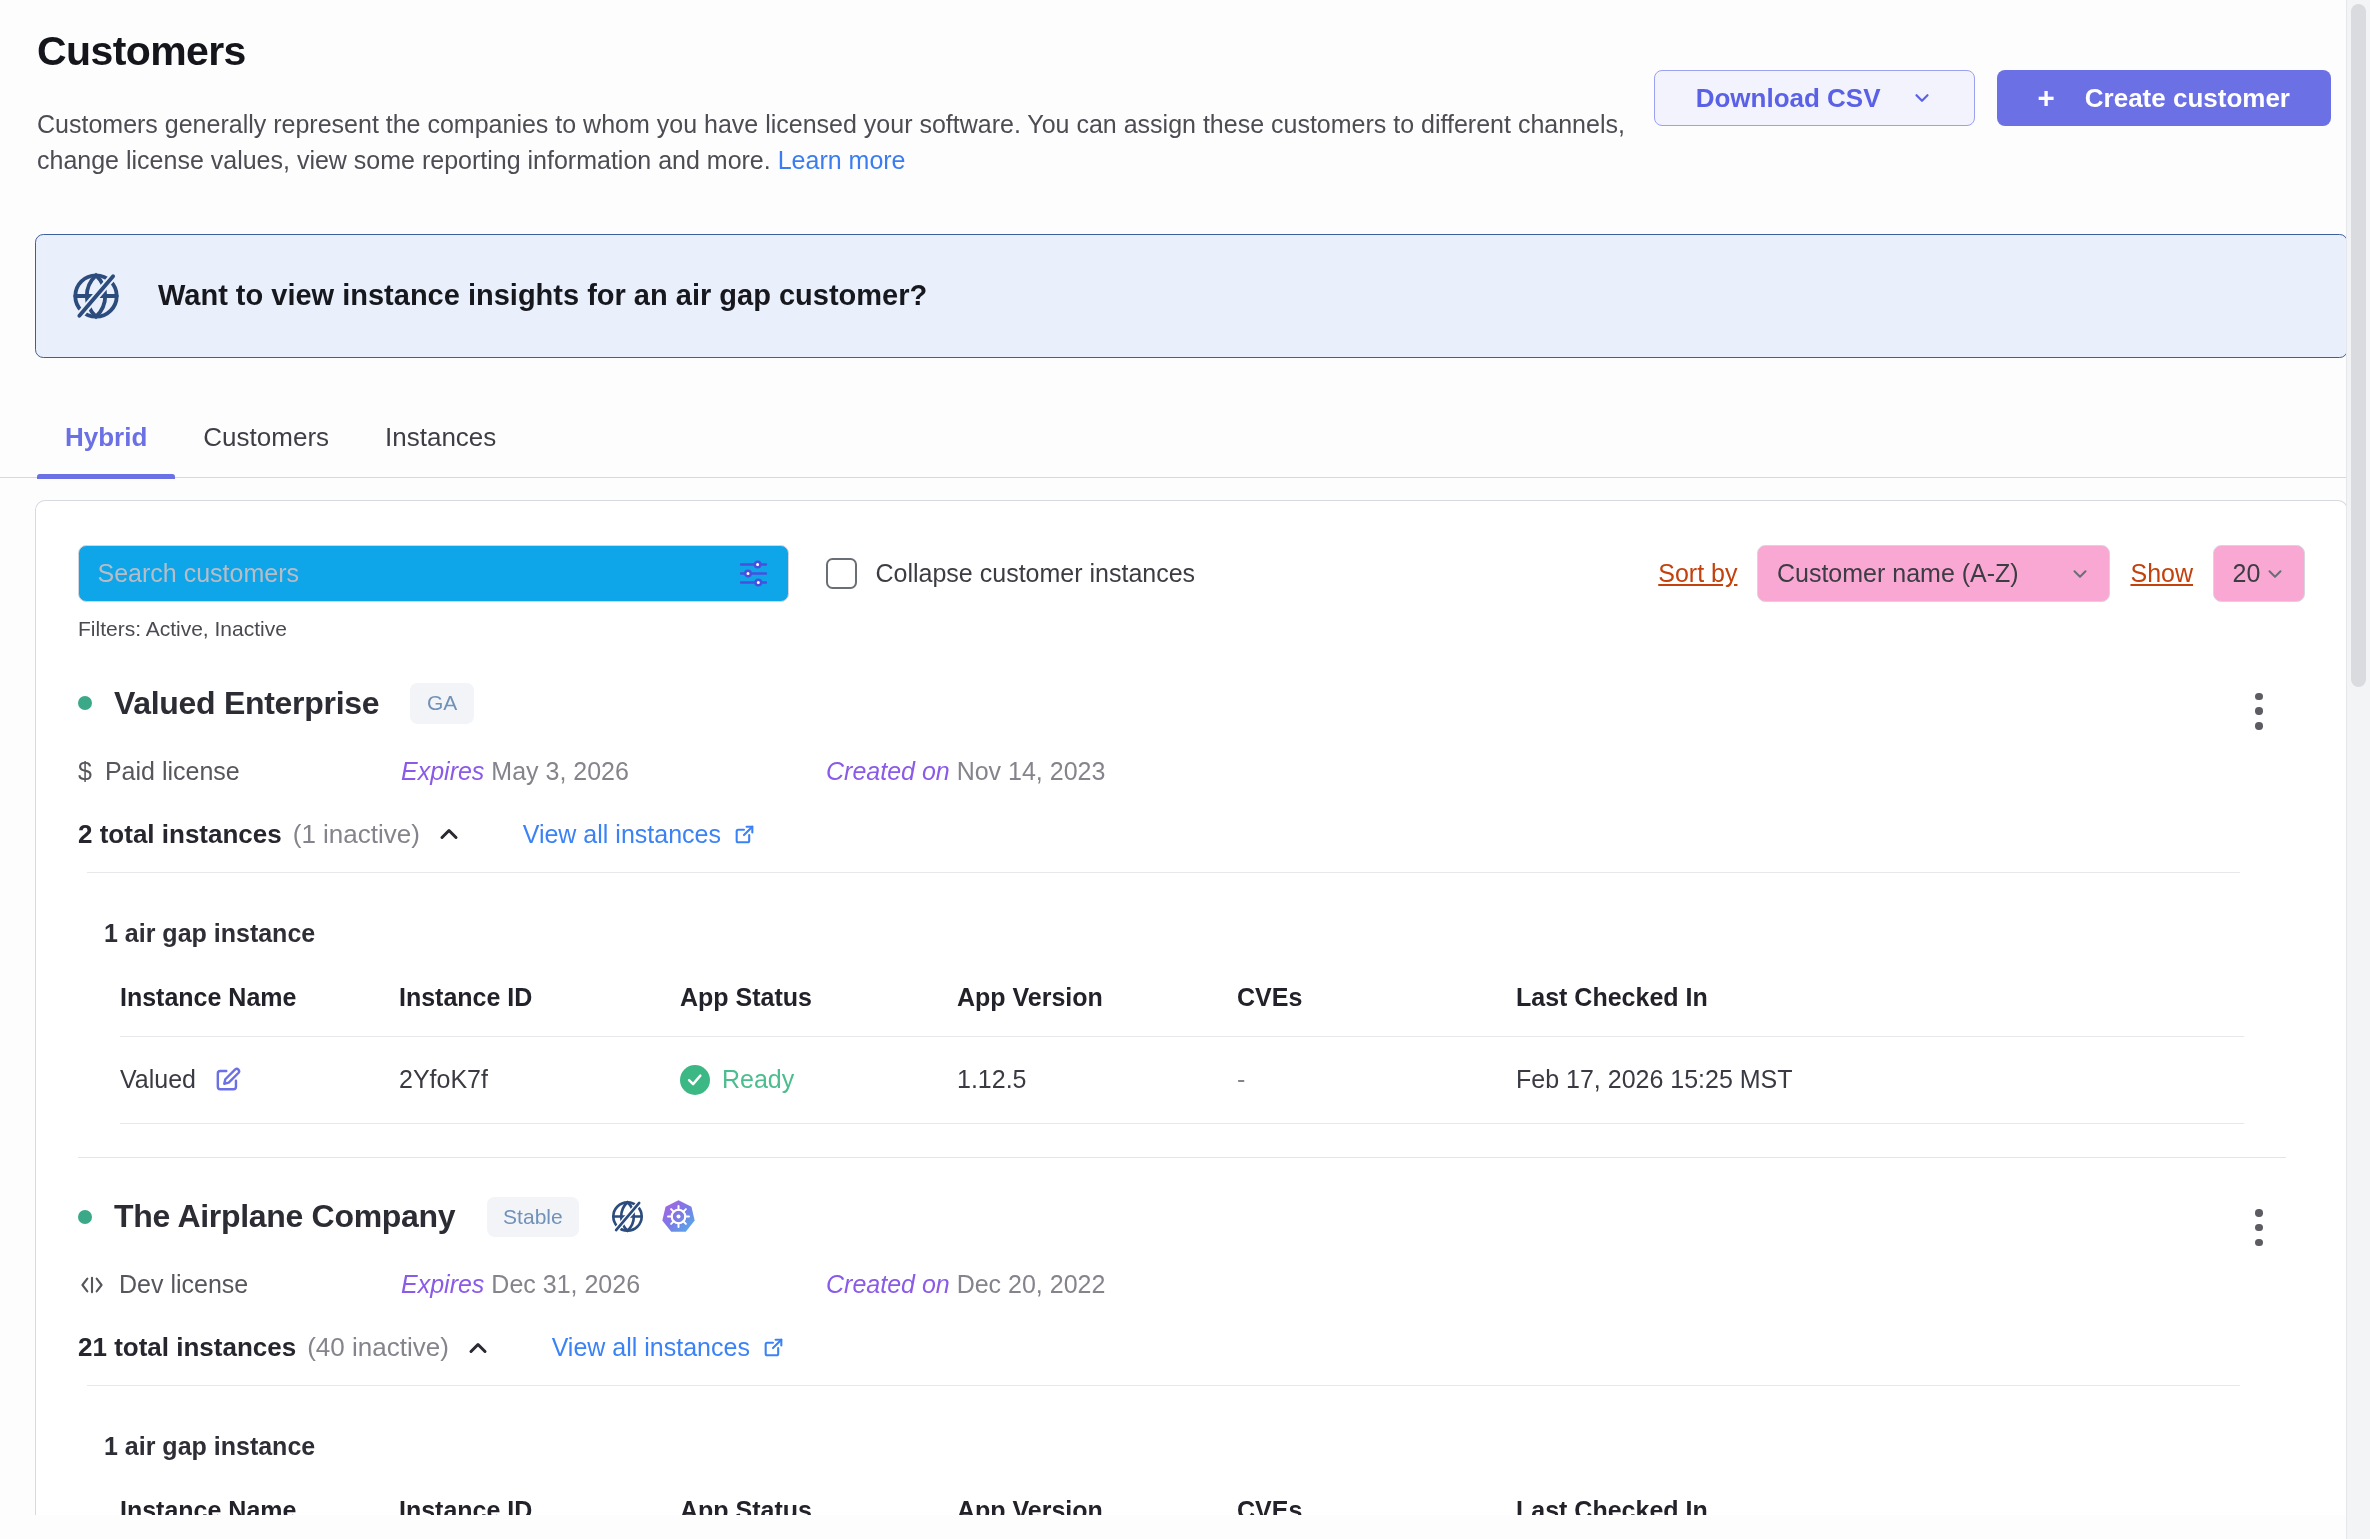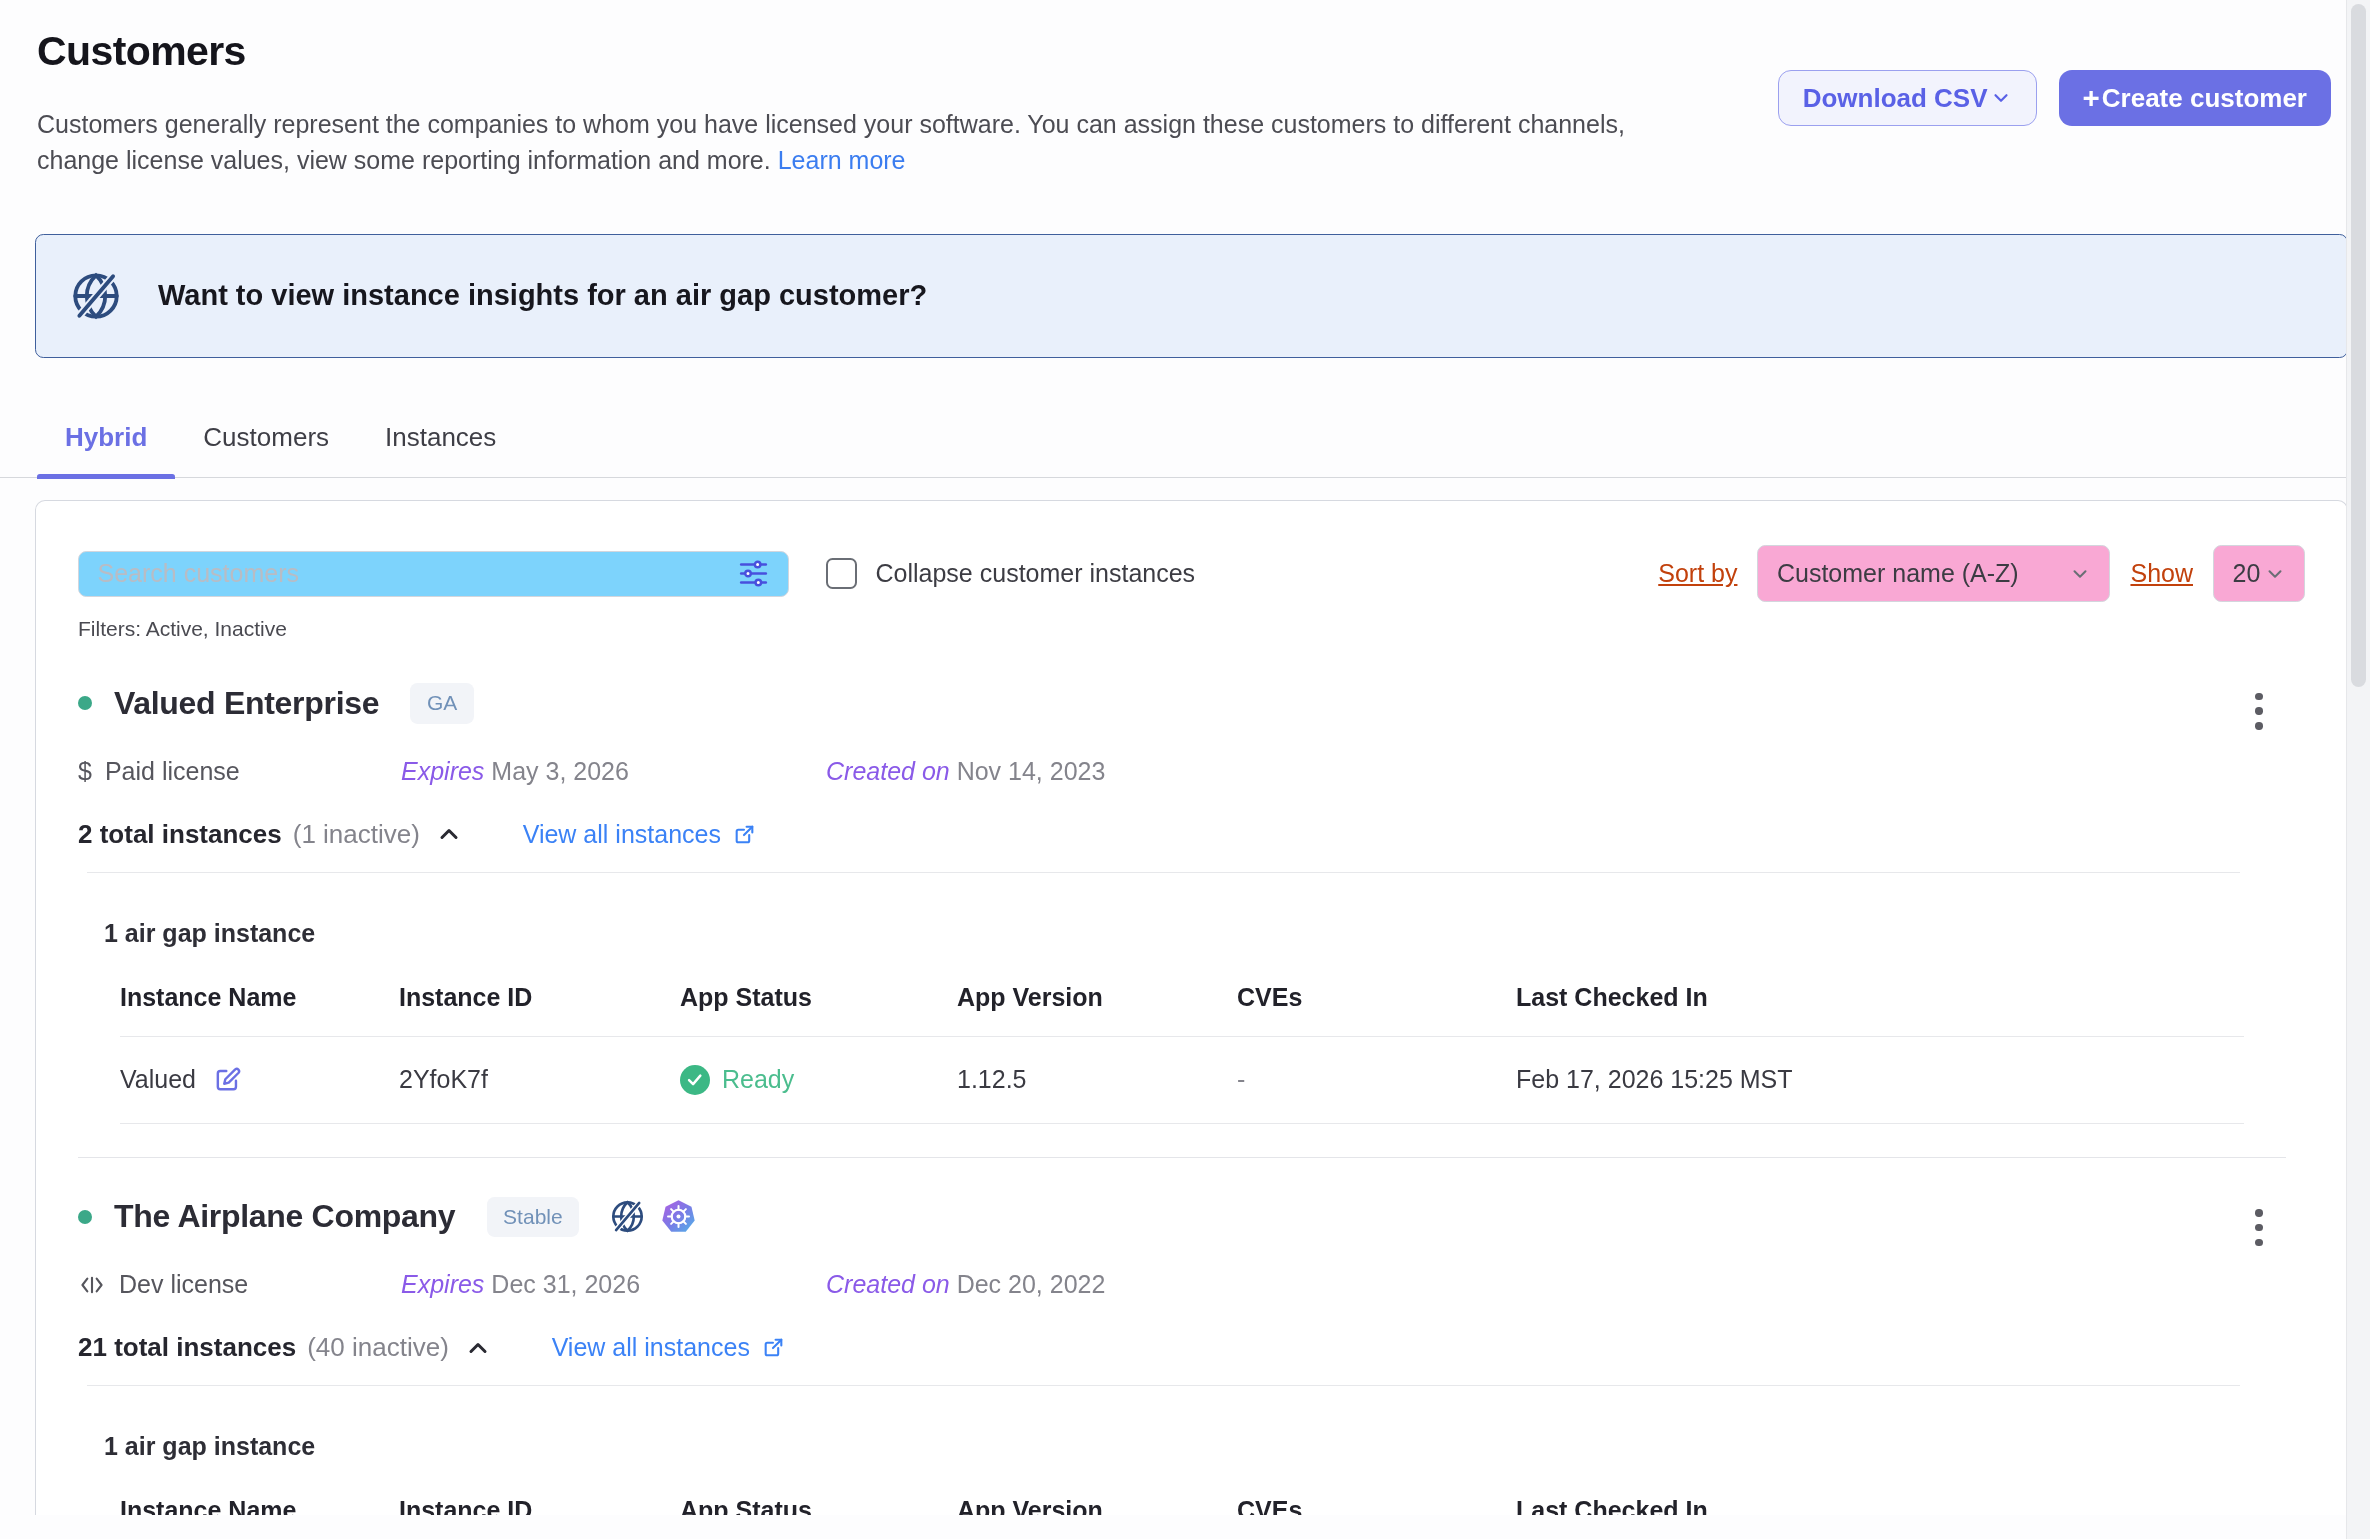--- a/index.html
+++ b/index.html
@@ -6,21 +6,21 @@
   html,body { width:2370px; height:1539px; }
   body { font-family:"Liberation Sans", sans-serif; background:#fff; color:#2c2c35; overflow:hidden; }
   .page { position:relative; width:2370px; height:1539px; overflow:hidden; background:#fdfdfe; }
 
   
   .page-header { padding:28px 37px 0 37px; position:relative; }
   .page-title { font-size:41px; font-weight:800; letter-spacing:-0.6px; color:#15151c; }
   .page-desc { margin-top:31px; max-width:1638px; font-size:25px; line-height:1.45; color:#4c4c53; }
   .learn-more { color:#3b7df0; cursor:pointer; }
   .header-actions { position:absolute; top:70px; right:39px; display:flex; gap:22px; align-items:center; }
-  .btn { display:flex; align-items:center; gap:2px; height:56px; padding:0 24px; border-radius:13px;
+  .btn { display:flex; align-items:center; gap:30px; height:56px; padding:0 41px; border-radius:8px;
          font-size:26px; font-weight:700; cursor:pointer; border:none; font-family:inherit; }
   .btn-outline { background:#f2f3fd; border:1.8px solid #9ba0ef; color:#5a61e6; }
   .btn-primary { background:#6b70e4; color:#fff; }
   .btn-primary .plus { font-size:29.5px; font-weight:700; line-height:1; }
 
   
   .banner { margin:55px 22px 0 35px; height:124px; background:#e9f0fb; border:1.8px solid #3f5f9c;
             border-radius:8.3px; display:flex; align-items:center; padding:0 33px; gap:35px; }
   .banner-title { font-size:29px; font-weight:700; color:#17171e; }
   .banner .btn-primary { margin-left:auto; height:61px; font-size:27px; }
@@ -28,22 +28,22 @@
   
   .tabs { margin-top:50px; padding:0 37px; display:flex; border-bottom:1.8px solid #d6d8dc; }
   .tab { font-size:26px; color:#3e3e46; padding:14.8px 28px 24px; cursor:pointer; position:relative; }
   .tab.active { color:#6b70e4; font-weight:700; }
   .tab.active::after { content:""; position:absolute; left:0; right:0; bottom:-1.8px; height:5.5px; background:#6b70e4; border-radius:2.8px 2.8px 0 0; }
 
   
   .card { margin:22px 22px 0 35px; background:#fff; border:1.8px solid #d6d9e0; border-radius:10px 10px 0 0;
           border-bottom:none; height:1015px; overflow:hidden; position:relative; }
   .toolbar { display:flex; align-items:center; padding:44px 42px 0 42px; }
-  .search-box { width:711px; height:46px; border:1.8px solid #d3d6dd; border-radius:8.3px; display:flex;
-                align-items:center; padding:0 18.5px; background:#7dd3fc; }
+  .search-box { width:711px; height:57px; border:1.8px solid #d3d6dd; border-radius:8.3px; display:flex;
+                align-items:center; padding:0 18.5px; background:#0ea5e9; }
   .search-box input { flex:1; border:none; outline:none; font-size:25px; color:#3c3c43; font-family:inherit; background:transparent; }
   .search-box input::placeholder { color:#b9bcc4; }
   .checkbox-group { display:flex; align-items:center; gap:18.5px; margin-left:37px; }
   .checkbox { width:31px; height:31px; border:2.8px solid #6a6e75; border-radius:6.5px; background:#fff; cursor:pointer; }
   .checkbox-label { font-size:25px; color:#3c3c43; }
   .toolbar-right { margin-left:auto; display:flex; align-items:center; gap:20px; }
   .control-label { font-size:25px; color:#c2410c;text-decoration:underline; }
   .select { height:57px; border:1.8px solid #d3d6dd; border-radius:8.3px; display:flex; align-items:center;
             justify-content:space-between; padding:0 18.5px; font-size:25px; color:#3c3c43; cursor:pointer; background:#f9a8d4; }
   .select-sort { width:353px; }

